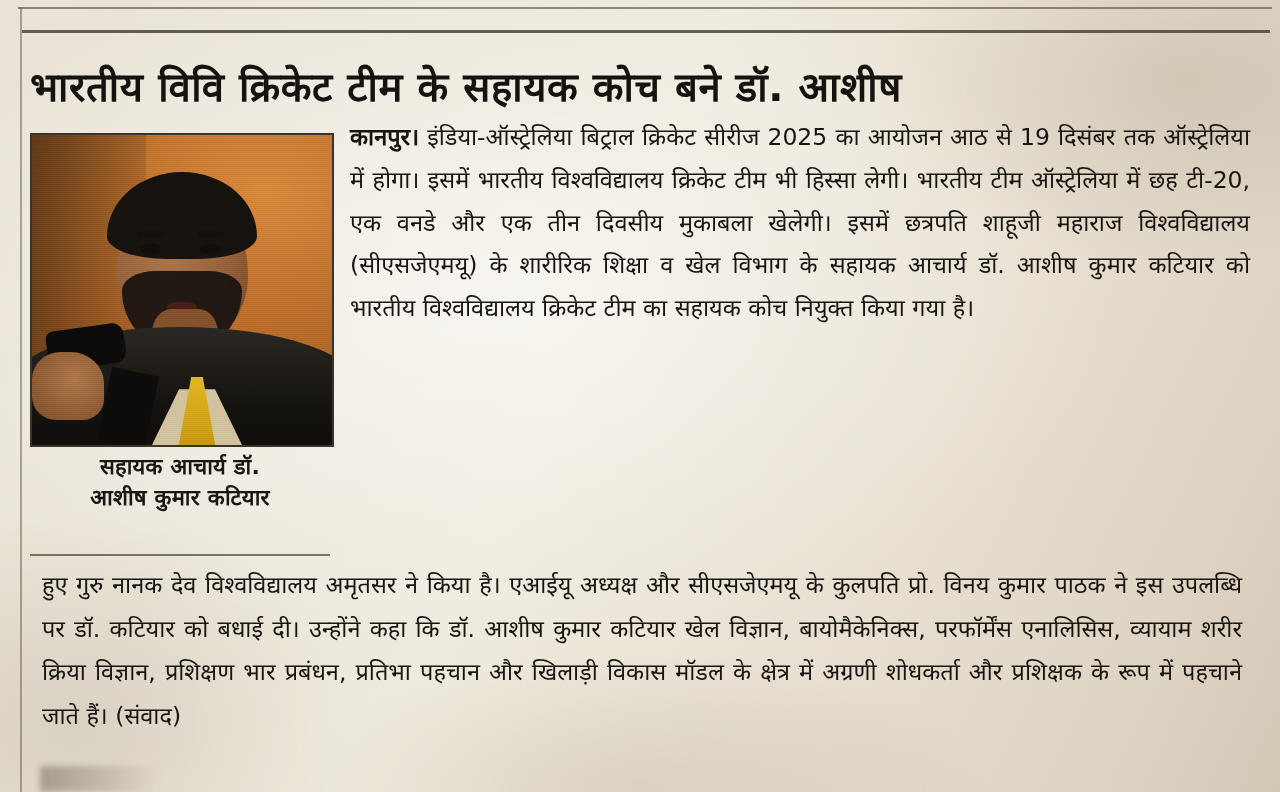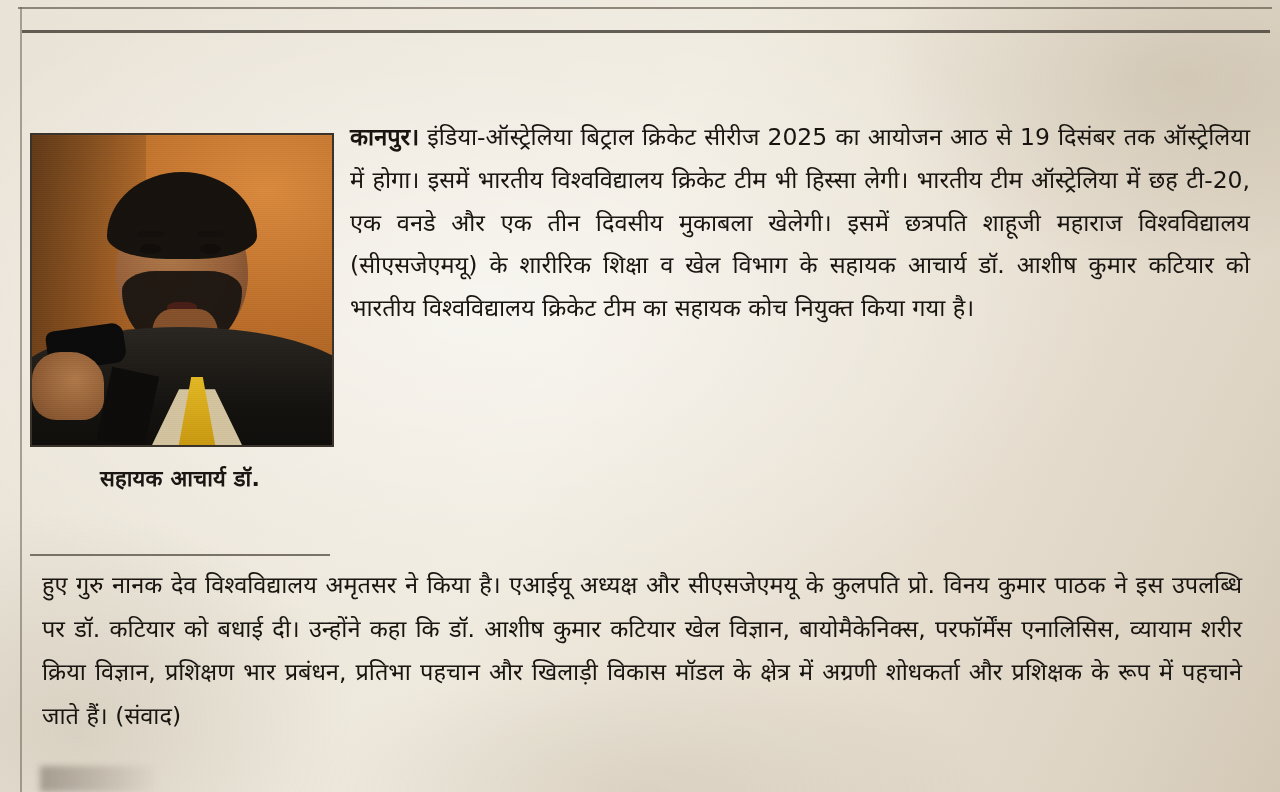--- a/index.html
+++ b/index.html
@@ -197,21 +197,21 @@
     border-radius: 40% 46% 30% 34%;
   }
   .ph-grain {
     position: absolute; inset: 0;
     background:
       repeating-linear-gradient(0deg, rgba(0,0,0,0.05) 0 1px, rgba(255,255,255,0.02) 1px 2px);
     mix-blend-mode: overlay;
   }
 
   .caption {
-    margin-top: 16px;
+    margin-top: 4px;
     text-align: center;
     font-family: "DejaVu Sans", sans-serif;
     font-weight: 700;
     font-size: 22px;
     line-height: 1.42;
     color: #1a1713;
     letter-spacing: .2px;
   }
   .caption-rule {
     position: absolute;
@@ -264,20 +264,21 @@
 </style>
 </head>
 <body>
 
 <div id="clipping">
 
   <div class="rule-left"></div>
   <div class="rule-top-1"></div>
   <div class="rule-top-2"></div>
 
+  <h1 class="headline">भारतीय विवि क्रिकेट टीम के सहायक कोच बने डॉ. आशीष</h1>
 
   <div class="photo-wrap">
     <div class="photo">
       <div class="ph-bg"></div>
       <div class="ph-wall-dark"></div>
       <div class="ph-head"></div>
       <div class="ph-hair"></div>
       <div class="ph-brow-l"></div>
       <div class="ph-brow-r"></div>
       <div class="ph-eye-l"></div>
@@ -288,20 +289,21 @@
       <div class="ph-shoulder"></div>
       <div class="ph-shirt"></div>
       <div class="ph-tie"></div>
       <div class="ph-collar-l"></div>
       <div class="ph-mic"></div>
       <div class="ph-hand"></div>
       <div class="ph-grain"></div>
     </div>
     <div class="caption">
       <div>सहायक आचार्य डॉ.</div>
+      <div>आशीष कुमार कटियार</div>
     </div>
   </div>
   <div class="caption-rule"></div>
 
   <div class="col-right">
     <p><span class="lead">कानपुर।</span> इंडिया-ऑस्ट्रेलिया बिट्राल क्रिकेट सीरीज 2025 का आयोजन आठ से 19 दिसंबर तक ऑस्ट्रेलिया में होगा। इसमें भारतीय विश्वविद्यालय क्रिकेट टीम भी हिस्सा लेगी। भारतीय टीम ऑस्ट्रेलिया में छह टी-20, एक वनडे और एक तीन दिवसीय मुकाबला खेलेगी। इसमें छत्रपति शाहूजी महाराज विश्वविद्यालय (सीएसजेएमयू) के शारीरिक शिक्षा व खेल विभाग के सहायक आचार्य डॉ. आशीष कुमार कटियार को भारतीय विश्वविद्यालय क्रिकेट टीम का सहायक कोच नियुक्त किया गया है।</p>
   </div>
 
   <div class="full-width">
     <p>हुए गुरु नानक देव विश्वविद्यालय अमृतसर ने किया है। एआईयू अध्यक्ष और सीएसजेएमयू के कुलपति प्रो. विनय कुमार पाठक ने इस उपलब्धि पर डॉ. कटियार को बधाई दी। उन्होंने कहा कि डॉ. आशीष कुमार कटियार खेल विज्ञान, बायोमैकेनिक्स, परफॉर्मेंस एनालिसिस, व्यायाम शरीर क्रिया विज्ञान, प्रशिक्षण भार प्रबंधन, प्रतिभा पहचान और खिलाड़ी विकास मॉडल के क्षेत्र में अग्रणी शोधकर्ता और प्रशिक्षक के रूप में पहचाने जाते हैं। (संवाद)</p>

